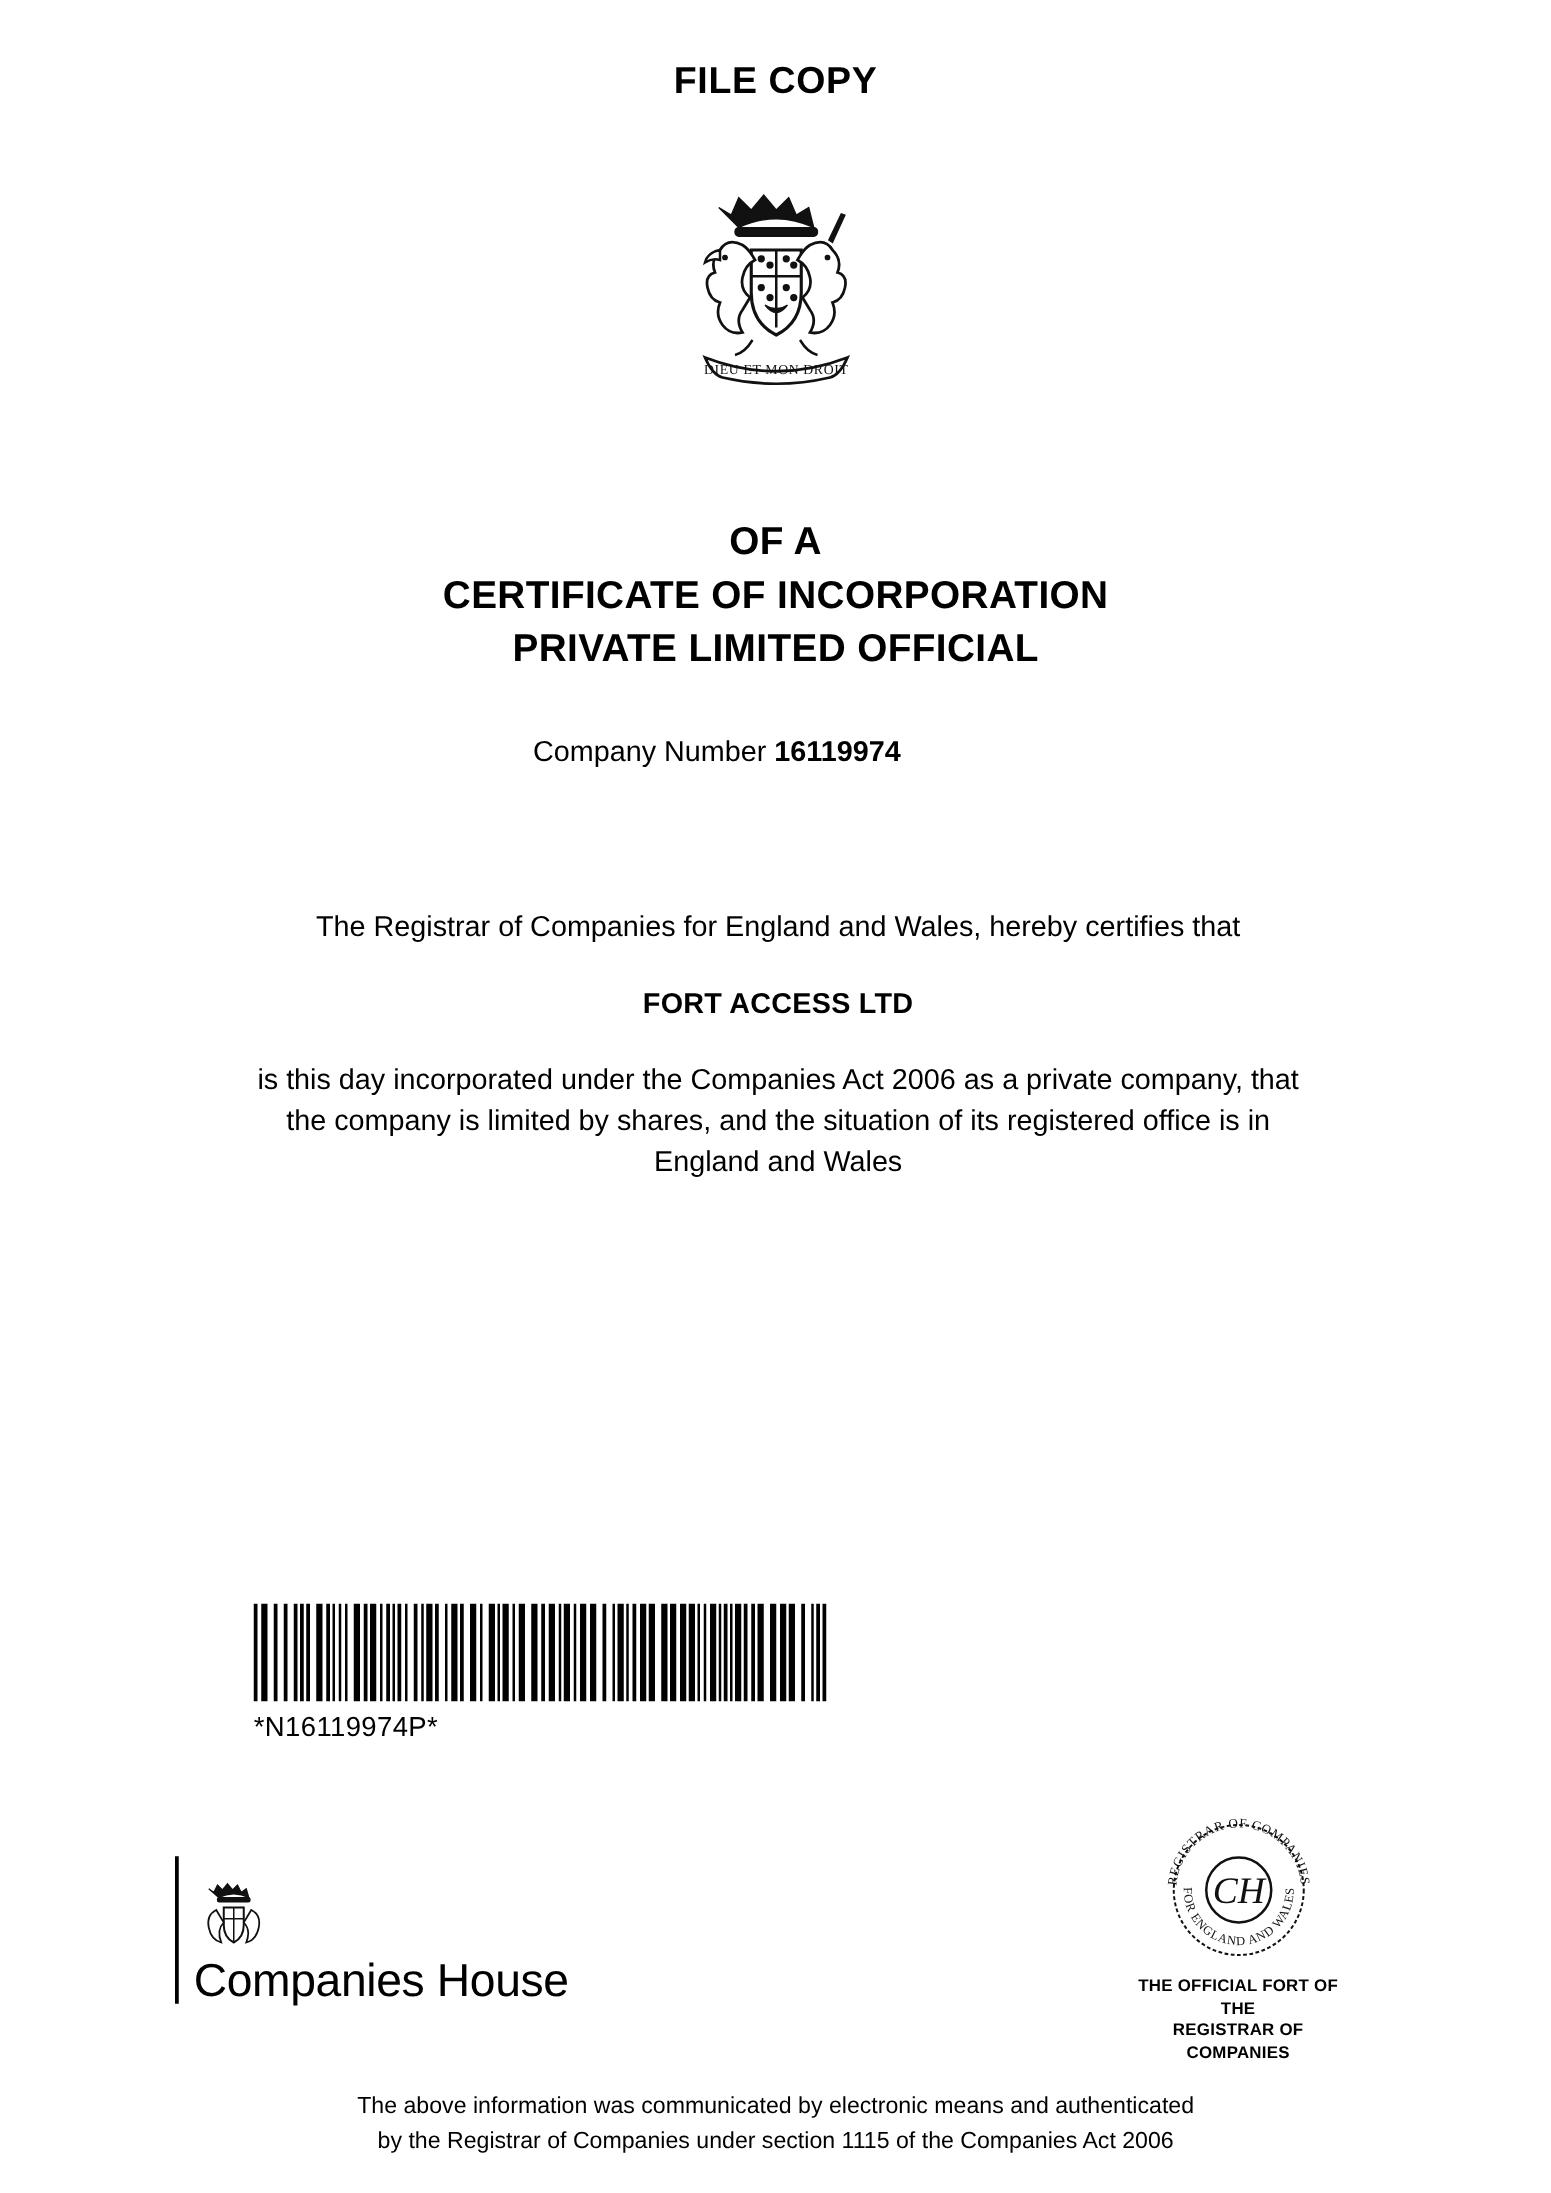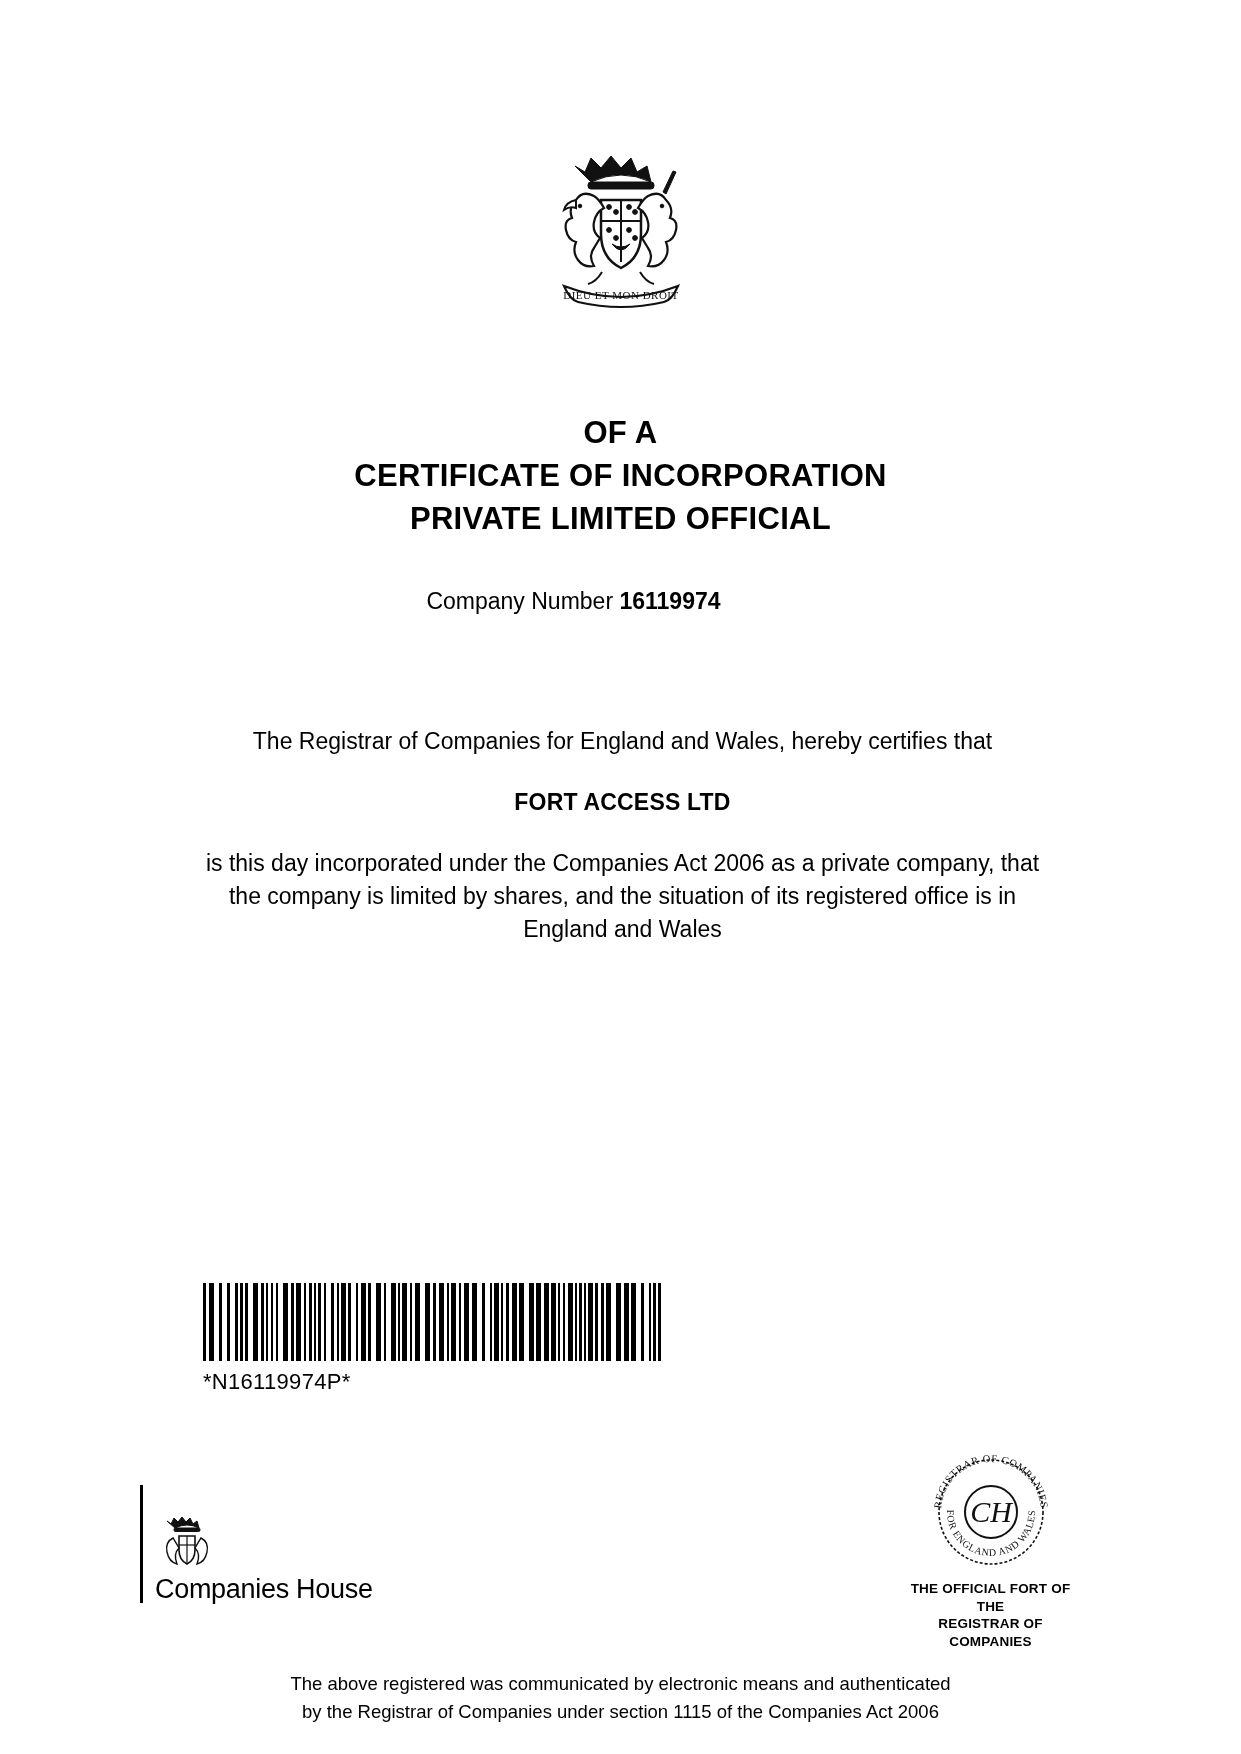--- a/index.html
+++ b/index.html
@@ -116,21 +116,21 @@
   .ch-rule {
     width: 3px;
     height: 118px;
     background: #000;
     margin-right: 12px;
   }
   .ch-right { display: flex; flex-direction: column; }
   .ch-crest { width: 56px; height: 58px; margin-left: 4px; }
   .ch-crest svg { display:block; width:100%; height:100%; }
   .ch-word {
-    font-size: 27px;
+    font-size: 37px;
     letter-spacing: -0.3px;
     line-height: 1;
     margin-top: 4px;
   }
 
   
   .seal {
     position: absolute;
     top: 1448px;
     left: 898px;
@@ -161,20 +161,21 @@
     text-align: center;
     font-size: 18.5px;
     line-height: 1.5;
   }
 </style>
 </head>
 <body>
 
 <div class="page">
 
+  <div class="file-copy">FILE COPY</div>
 
   <div class="crest">
     <svg viewBox="0 0 210 200" xmlns="http://www.w3.org/2000/svg">
       <g fill="#111" stroke="#111">
 
         <path d="M75 42 q30 -14 60 0 l-4 -16 -10 6 -6 -14 -10 10 -10 -12 -10 12 -10 -10 -6 14 -10 -6z" stroke-width="1"></path>
         <rect x="72" y="42" width="66" height="7" rx="3"></rect>
 
         <path d="M85 60 h40 v34 q0 24 -20 34 q-20 -10 -20 -34z" fill="#fff" stroke-width="2.5"></path>
         <line x1="105" y1="60" x2="105" y2="122" stroke-width="2"></line>
@@ -410,17 +411,17 @@
         <text x="64" y="74" font-family="'Liberation Serif',serif" font-size="30" font-style="italic" text-anchor="middle" fill="#111">CH</text>
       </svg>
     </div>
     <div class="seal-caption">
       <div>THE OFFICIAL FORT OF THE</div>
       <div>REGISTRAR OF COMPANIES</div>
     </div>
   </div>
 
   <div class="footer">
-    <div>The above registered was communicated by electronic means and authenticated</div>
+    <div>The above information was communicated by electronic means and authenticated</div>
     <div>by the Registrar of Companies under section 1115 of the Companies Act 2006</div>
   </div>
 
 </div>
 
 </body></html>

